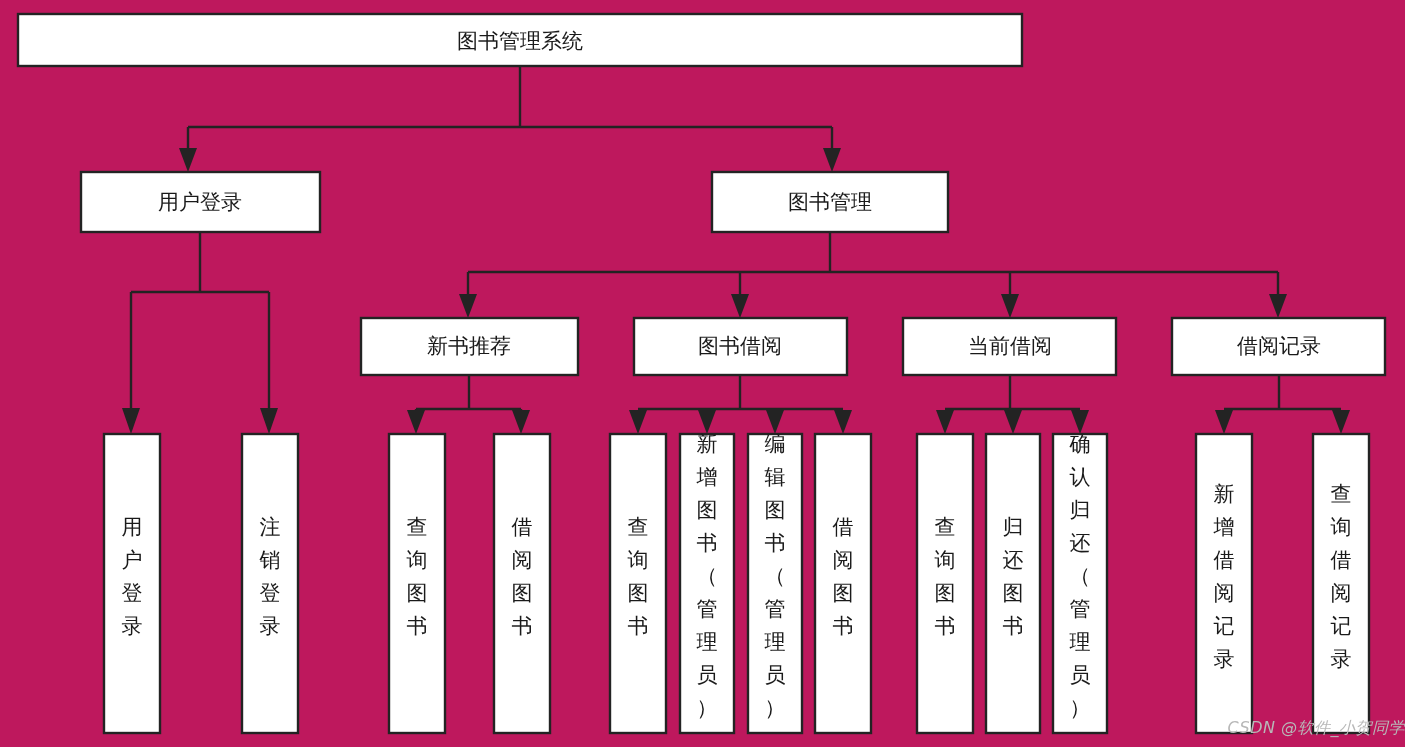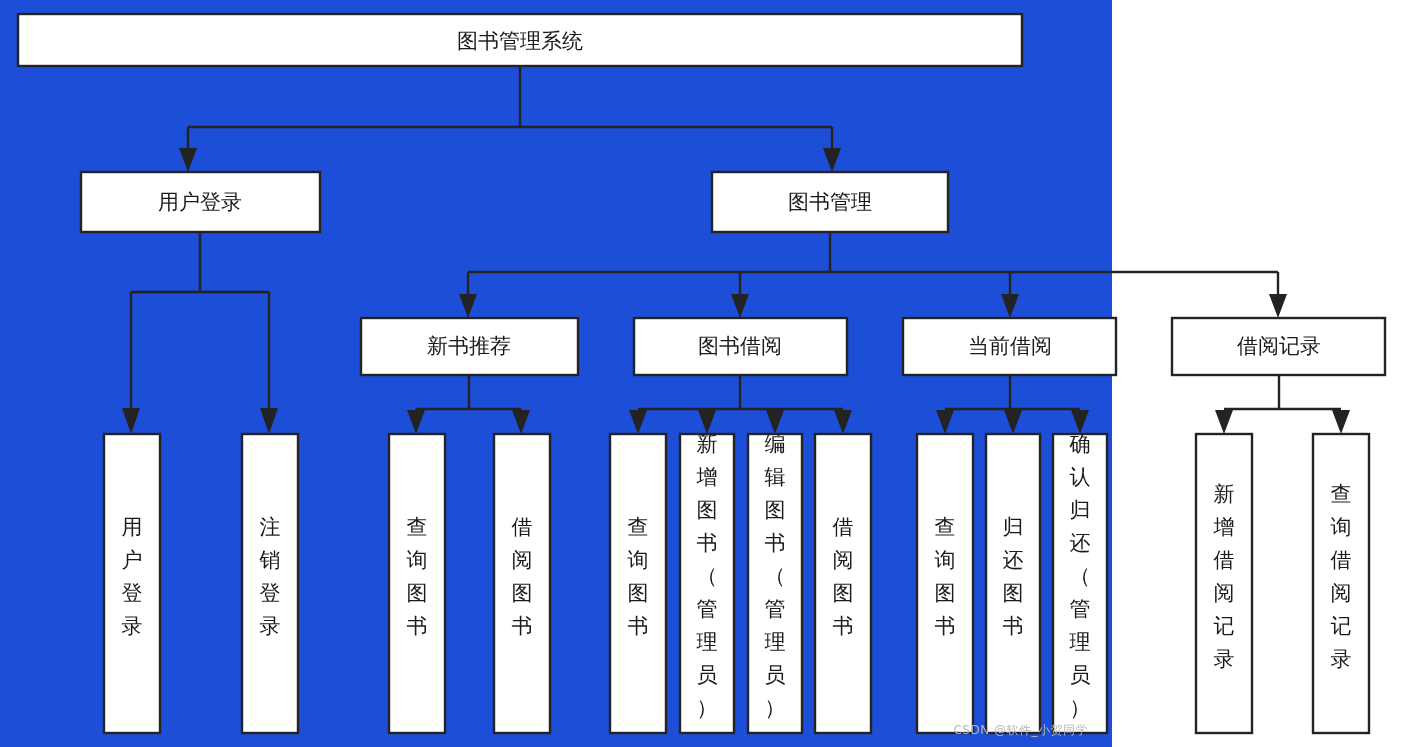--- a/index.html
+++ b/index.html
@@ -8,23 +8,23 @@
     background: #ffffff;
   }
   body {
     width: 1405px;
     height: 747px;
     font-family: "DejaVu Sans", "Liberation Sans", sans-serif;
     overflow: hidden;
   }
   #diagram-root {
     position: relative;
-    width: 1112px;
+    width: 1405px;
     height: 747px;
-    background: #1d4ed8;
+    background: #be185d;
   }
   svg.tree {
     position: absolute;
     top: 0;
     left: 0;
     width: 1405px;
     height: 747px;
     display: block;
   }
   .node-box {
@@ -50,28 +50,29 @@
     dominant-baseline: middle;
   }
   .node-label-v {
     fill: #1a1a1a;
     font-family: "DejaVu Sans", "Liberation Sans", sans-serif;
     font-size: 21px;
     text-anchor: middle;
   }
   .watermark {
     position: absolute;
-    right: 24px;
+    right: 0;
     bottom: 8px;
     font-family: "DejaVu Sans", "Liberation Sans", sans-serif;
-    font-size: 12px;
+    font-size: 16px;
     color: #b8b8b8;
     letter-spacing: 0.5px;
     white-space: nowrap;
     user-select: none;
+    font-style: italic;
   }
 </style>
 </head>
 <body>
 
 <div id="diagram-root">
 
   <svg class="tree" viewBox="0 0 1405 747" xmlns="http://www.w3.org/2000/svg">
 
     <g>

